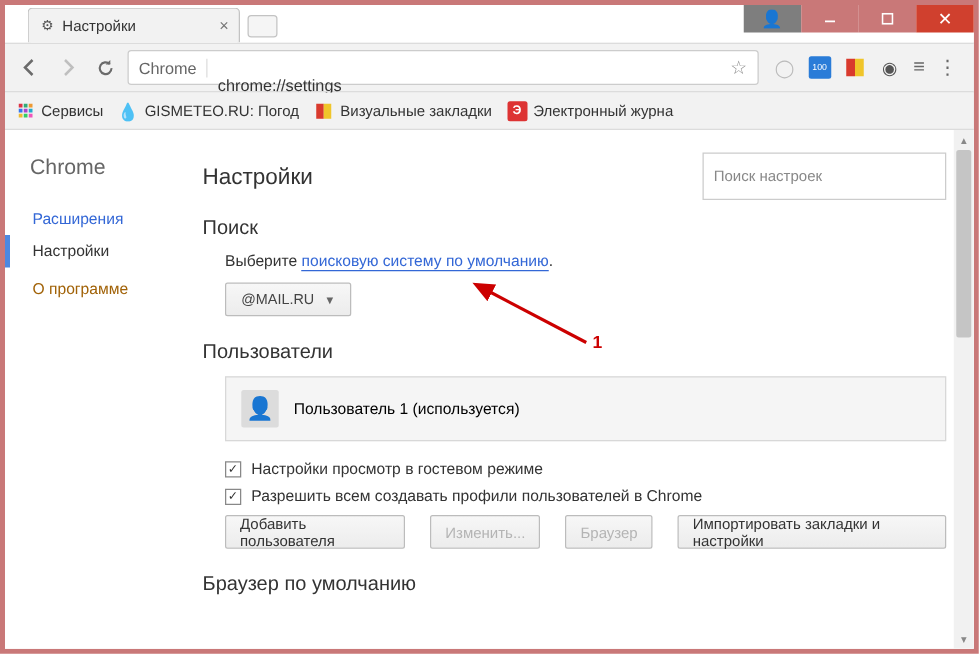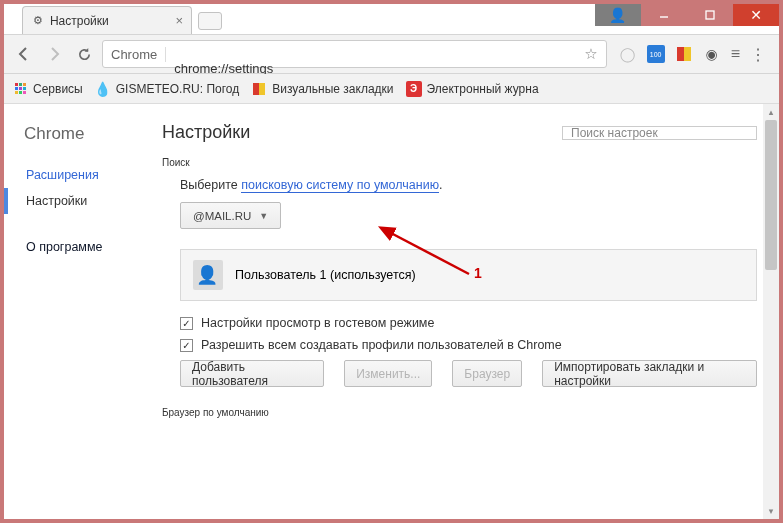--- a/index.html
+++ b/index.html
@@ -40,29 +40,29 @@
     .apps-grid span:nth-child(4){background:#37e;} .apps-grid span:nth-child(5){background:#a4c;} .apps-grid span:nth-child(6){background:#2ac;}
     .apps-grid span:nth-child(7){background:#eb3;} .apps-grid span:nth-child(8){background:#3c6;} .apps-grid span:nth-child(9){background:#e5b;}
     .apps-grid span { width: 3px; height: 3px; }
 
     
     .content { flex: 1; display: flex; background: #fff; position: relative; overflow: hidden; }
     .sidebar { width: 150px; padding: 20px 0 0 20px; font-size: 13px; }
     .sidebar-title { color: #666; font-size: 17px; margin-bottom: 18px; }
     .sidebar-link { display: block; color: #3367d6; padding: 6px 0 6px 2px; cursor: pointer; font-size: 12.5px; }
     .sidebar-link.active { color: #333; border-left: 4px solid #4d88e0; margin-left: -20px; padding-left: 18px; }
-    .sidebar-link.about { margin-top: 20px; color: #0f172a; }
+    .sidebar-link.about { margin-top: 4px; color: #a16207; }
 
     .main { flex: 1; padding: 18px 22px 0 8px; position: relative; overflow-y: auto; }
     .main-header { display: flex; align-items: center; justify-content: space-between; margin-bottom: 14px; }
     .main-title { font-size: 18px; color: #333; }
-    .search-settings { width: 195px; height: 14px; border: 1px solid #ccc; padding: 0 8px; font-size: 12px; color: #888; display: flex; align-items: center; }
+    .search-settings { width: 195px; height: 38px; border: 1px solid #ccc; padding: 0 8px; font-size: 12px; color: #888; display: flex; align-items: center; }
 
     .section { margin-bottom: 20px; }
-    .section-h { font-size: 10px; color: #333; margin-bottom: 10px; }
+    .section-h { font-size: 16px; color: #333; margin-bottom: 10px; }
     .indent { padding-left: 18px; }
     .section-sub { font-size: 12.5px; color: #333; margin-bottom: 10px; }
     .link { color: #3367d6; border-bottom: 1px solid #3367d6; cursor: pointer; }
 
     .row { display: flex; align-items: center; gap: 10px; }
     .btn { height: 27px; padding: 0 11px; background: linear-gradient(#f7f7f7,#ececec); border: 1px solid #bcbcbc; border-radius: 2px; font-size: 12px; color: #333; display: inline-flex; align-items: center; cursor: pointer; }
     .btn.disabled { color: #b4b4b4; text-align: right; }
     .dropdown { height: 27px; border: 1px solid #bcbcbc; border-radius: 2px; background: linear-gradient(#f7f7f7,#ececec); padding: 0 12px; font-size: 11.5px; color: #444; display: inline-flex; align-items: center; gap: 8px; cursor: pointer; }
     .dropdown .caret { font-size: 9px; color: #666; }
 
@@ -204,20 +204,21 @@
           <div class="row">
             <div class="dropdown">
               <span>@MAIL.RU</span>
               <span class="caret">▼</span>
             </div>
           </div>
         </div>
       </div>
 
       <div class="section">
+        <div class="section-h">Пользователи</div>
         <div class="indent">
           <div class="user-box">
             <div class="avatar">👤</div>
             <span>Пользователь 1 (используется)</span>
           </div>
           <div class="checkbox-row">
             <div class="cb">✓</div>
             <span>Настройки просмотр в гостевом режиме</span>
           </div>
           <div class="checkbox-row">

